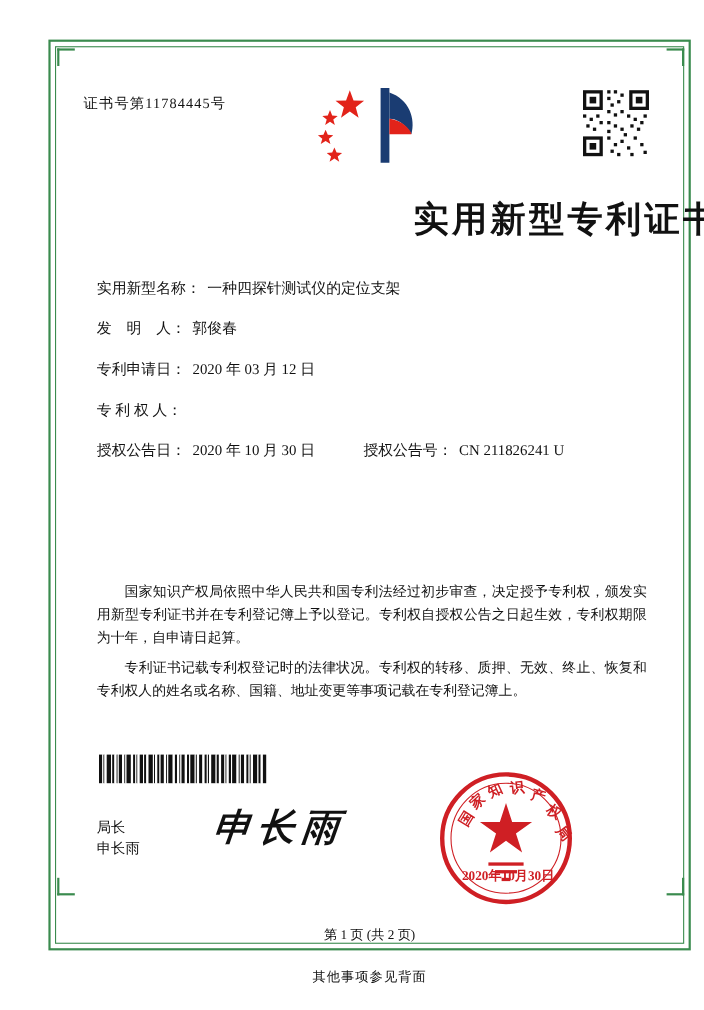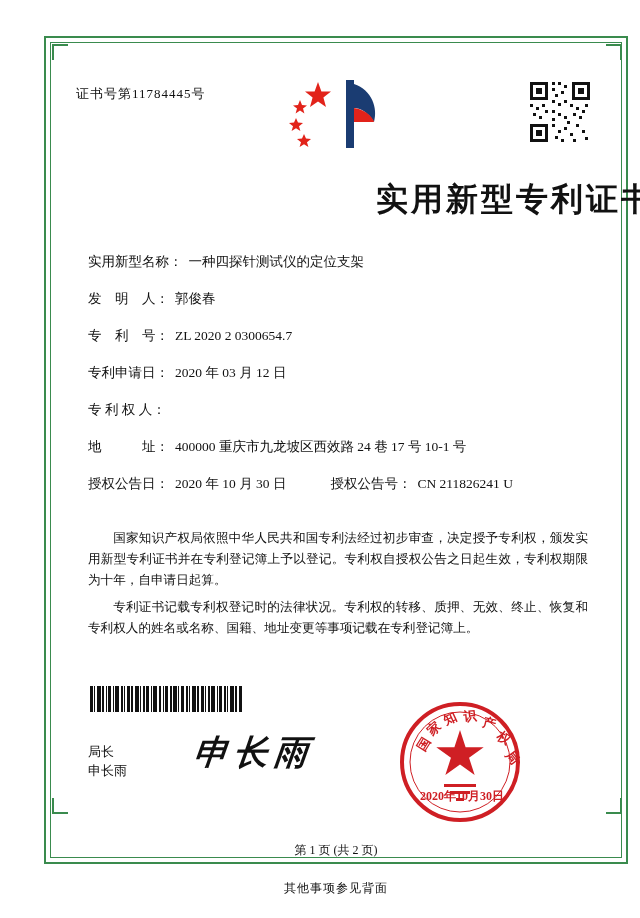--- a/index.html
+++ b/index.html
@@ -265,33 +265,25 @@
   <div class="fields">
     <div class="field-row">
       <span class="field-label">实用新型名称：</span>
       <span class="field-value">一种四探针测试仪的定位支架</span>
     </div>
     <div class="field-row">
       <span class="field-label">发　明　人：</span>
       <span class="field-value">郭俊春</span>
     </div>
     <div class="field-row">
-      <span class="field-label">专　利　号：</span>
-      <span class="field-value">ZL 2020 2 0300654.7</span>
-    </div>
-    <div class="field-row">
       <span class="field-label">专利申请日：</span>
       <span class="field-value">2020 年 03 月 12 日</span>
     </div>
     <div class="field-row">
       <span class="field-label">专 利 权 人：</span>
-    </div>
-    <div class="field-row">
-      <span class="field-label">地　　　址：</span>
-      <span class="field-value">400000  重庆市九龙坡区西效路 24 巷 17 号 10-1 号</span>
     </div>
     <div class="field-row split">
       <span class="field-label">授权公告日：</span>
       <span class="field-value">2020 年 10 月 30 日</span>
       <span class="field-second">
         <span class="field-label">授权公告号：</span>
         <span class="field-value">CN 211826241 U</span>
       </span>
     </div>
   </div>

